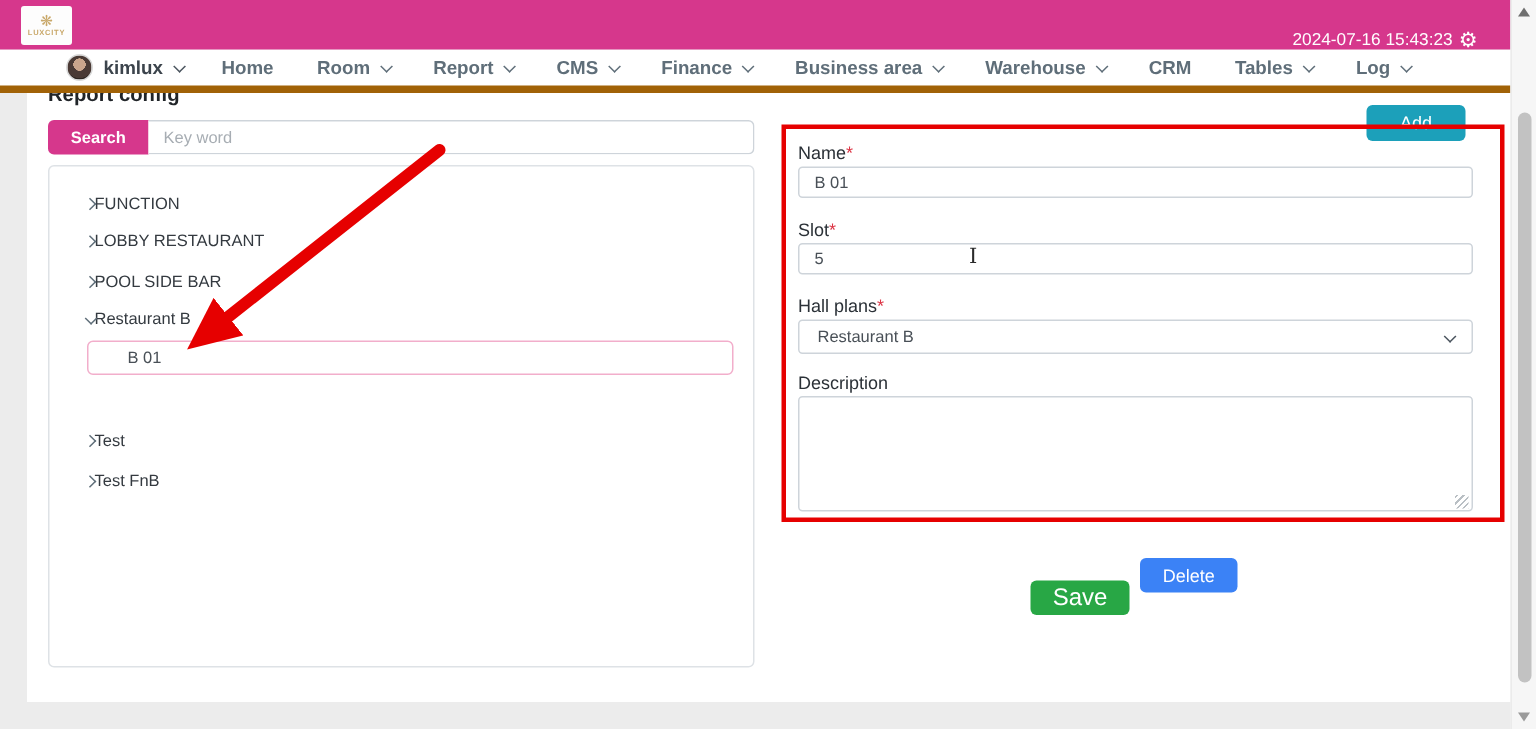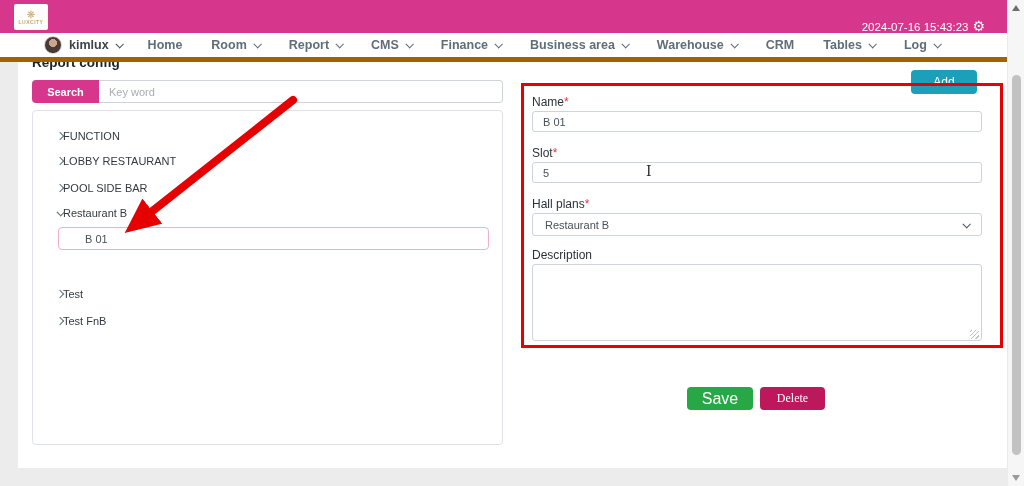--- a/index.html
+++ b/index.html
@@ -70,22 +70,22 @@
   .fld-textarea { position:absolute; left:532px; top:264px; width:450px; height:77px; border:1px solid #ced4da;
                   border-radius:3px; resize:none; z-index:6; background:#fff; font-family:inherit; font-size:11px;
                   color:#495057; padding:4px 8px; outline:none; }
   .resize-grip { position:absolute; left:970px; top:330px; width:9px; height:9px; z-index:7; pointer-events:none;
                  background:repeating-linear-gradient(-45deg, transparent, transparent 2px, #b9bfc4 2px, #b9bfc4 3px); }
   .ibeam { position:absolute; left:646px; top:163px; font-family:"DejaVu Serif", serif; font-size:14px;
            color:#2b2b2b; z-index:8; pointer-events:none; }
 
   .save-btn { position:absolute; left:687px; top:387px; width:66px; height:23px; background:#28a745; color:#fff;
               font-size:16px; border:none; border-radius:4px; cursor:pointer; z-index:6; font-family:inherit; }
-  .delete-btn { position:absolute; left:760px; top:387px; width:65px; height:23px; background:#be185d; color:#fff;
-                font-size:12px; border:none; border-radius:4px; cursor:pointer; z-index:6; font-family:Liberation Serif, serif; }
+  .delete-btn { position:absolute; left:760px; top:372px; width:65px; height:23px; background:#3b82f6; color:#fff;
+                font-size:12px; border:none; border-radius:4px; cursor:pointer; z-index:6; font-family:Liberation Sans, sans-serif; }
 
   
   .arrow-svg { position:absolute; left:0; top:0; z-index:60; pointer-events:none; }
 
   
   .scroll-col { position:absolute; right:0; top:0; width:17px; height:486px; background:#f6f6f6;
                 border-left:1px solid #ebebeb; z-index:30; }
   .scroll-thumb { position:absolute; left:4px; top:75px; width:9px; height:380px; background:#c2c2c2; border-radius:5px; }
   .scroll-arrow-up { position:absolute; left:4px; top:5px; width:0; height:0;
                      border-left:4.5px solid transparent; border-right:4.5px solid transparent; border-bottom:6px solid #6f6f6f; }

